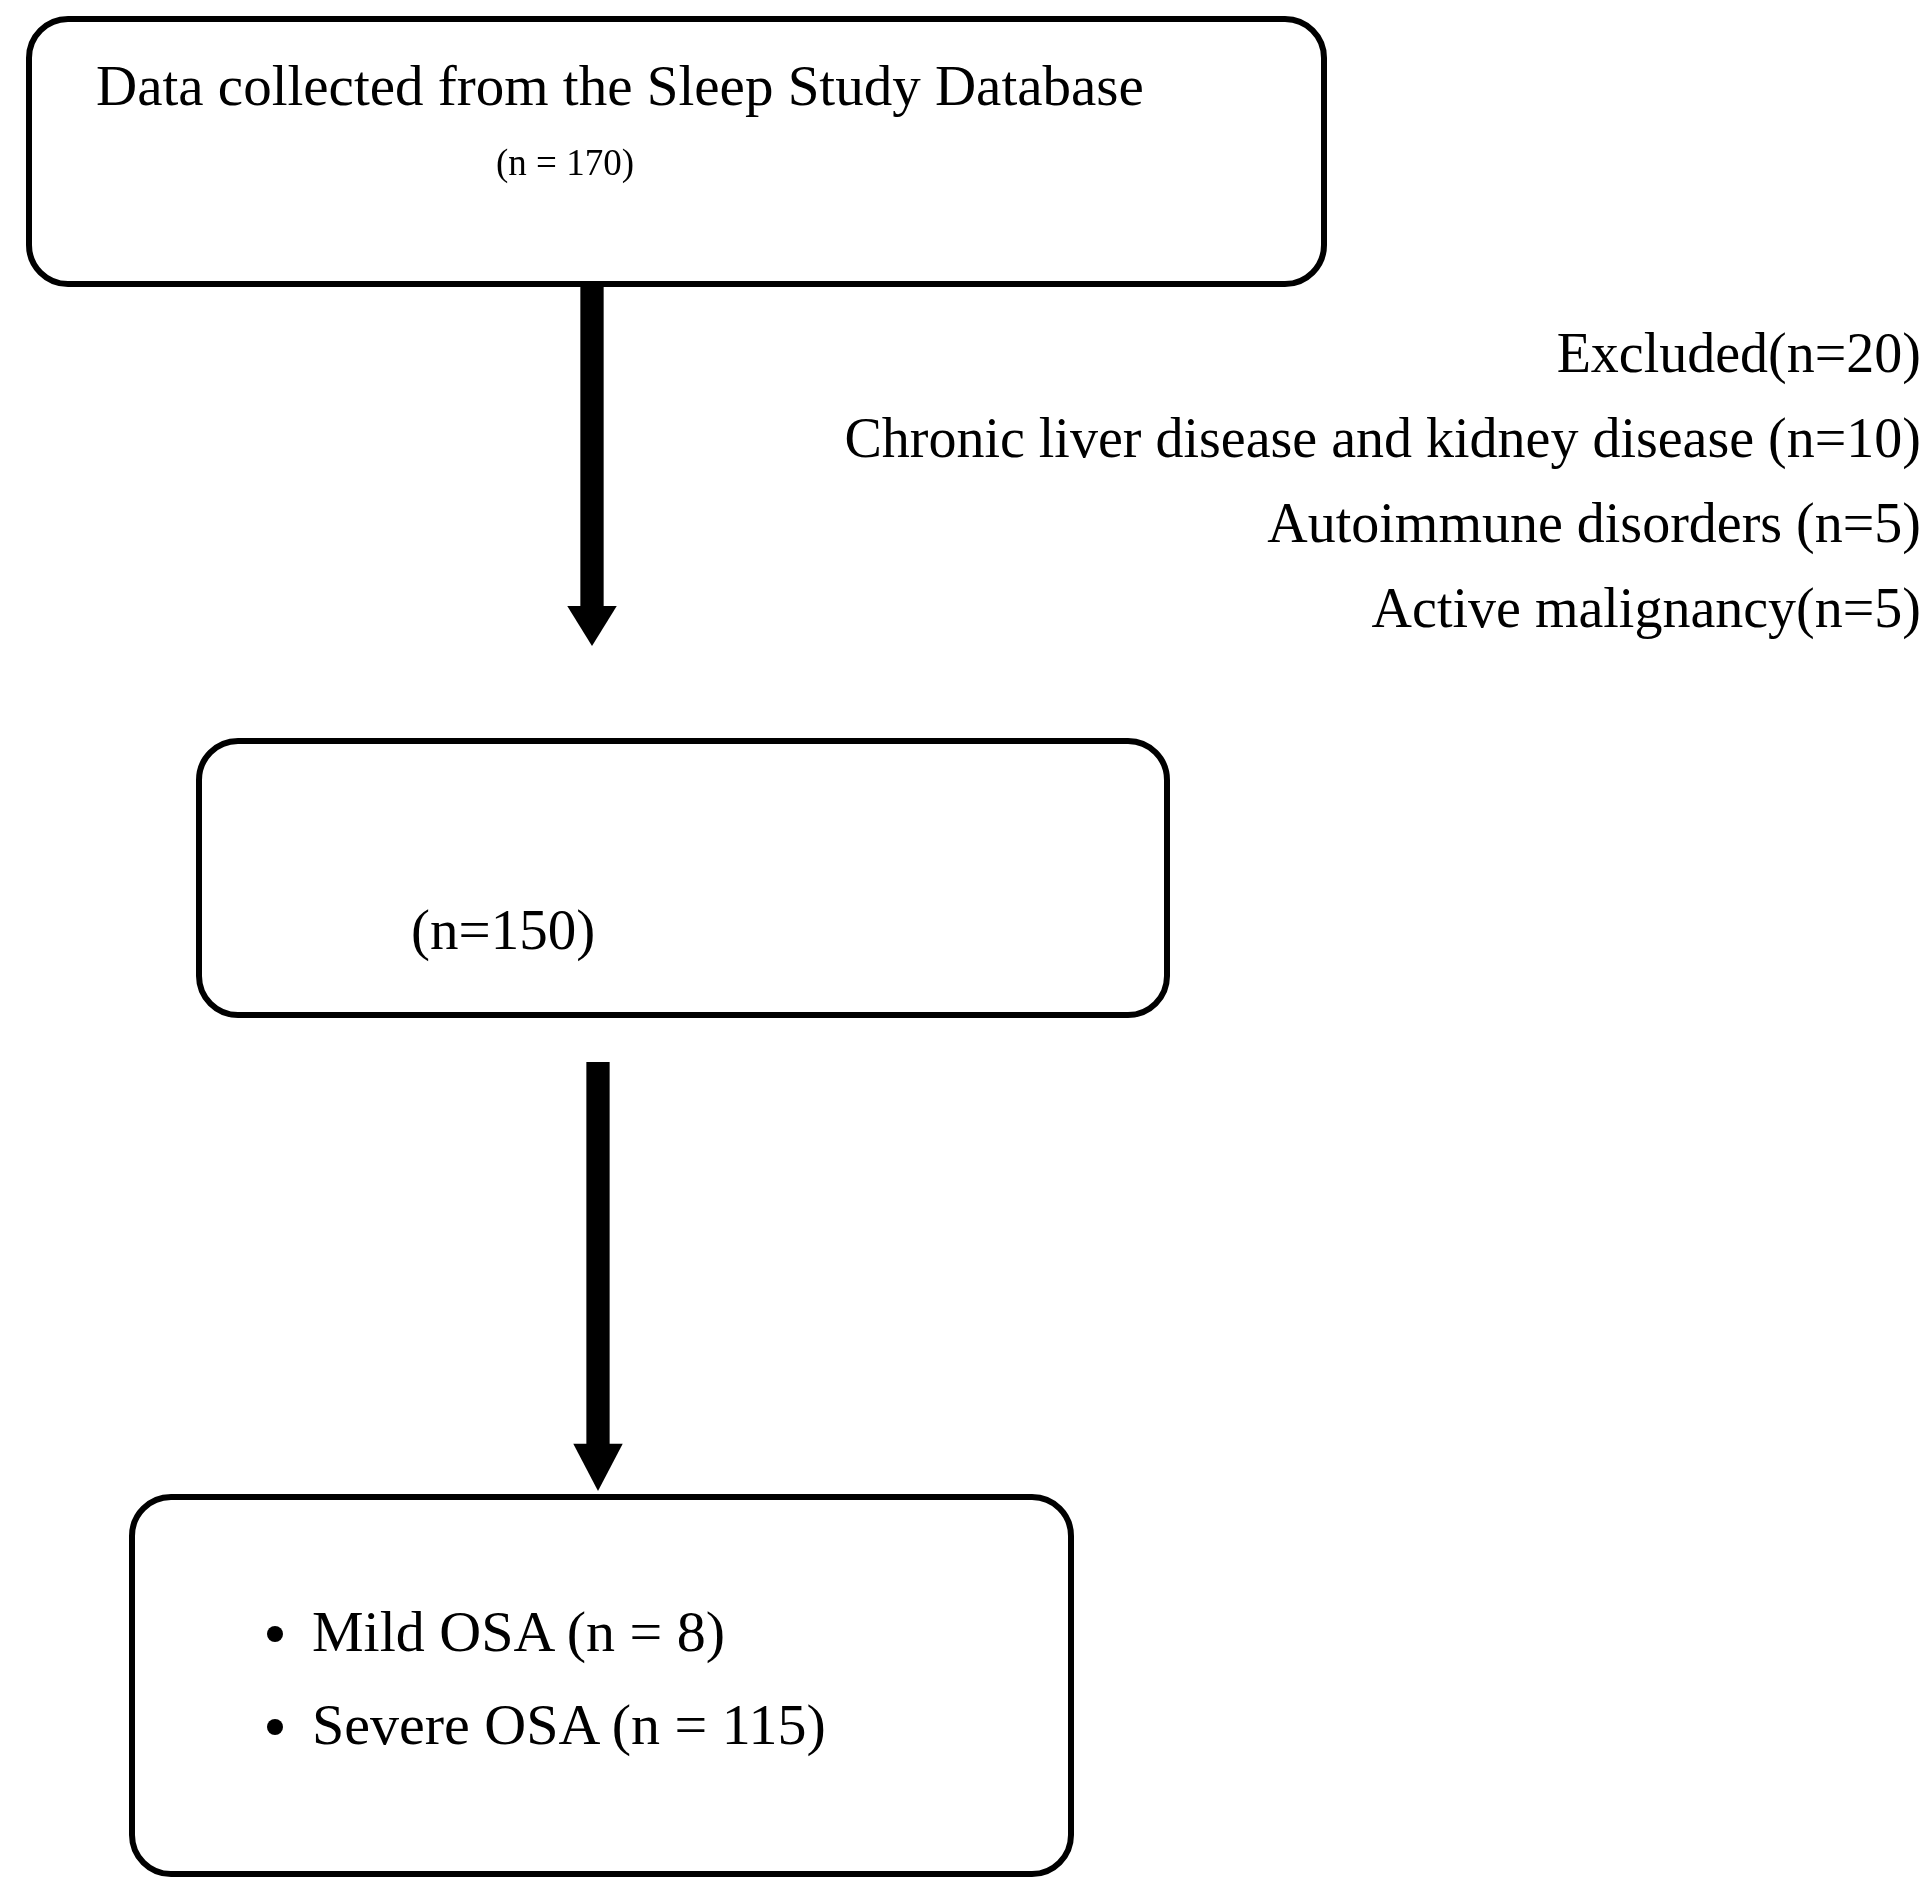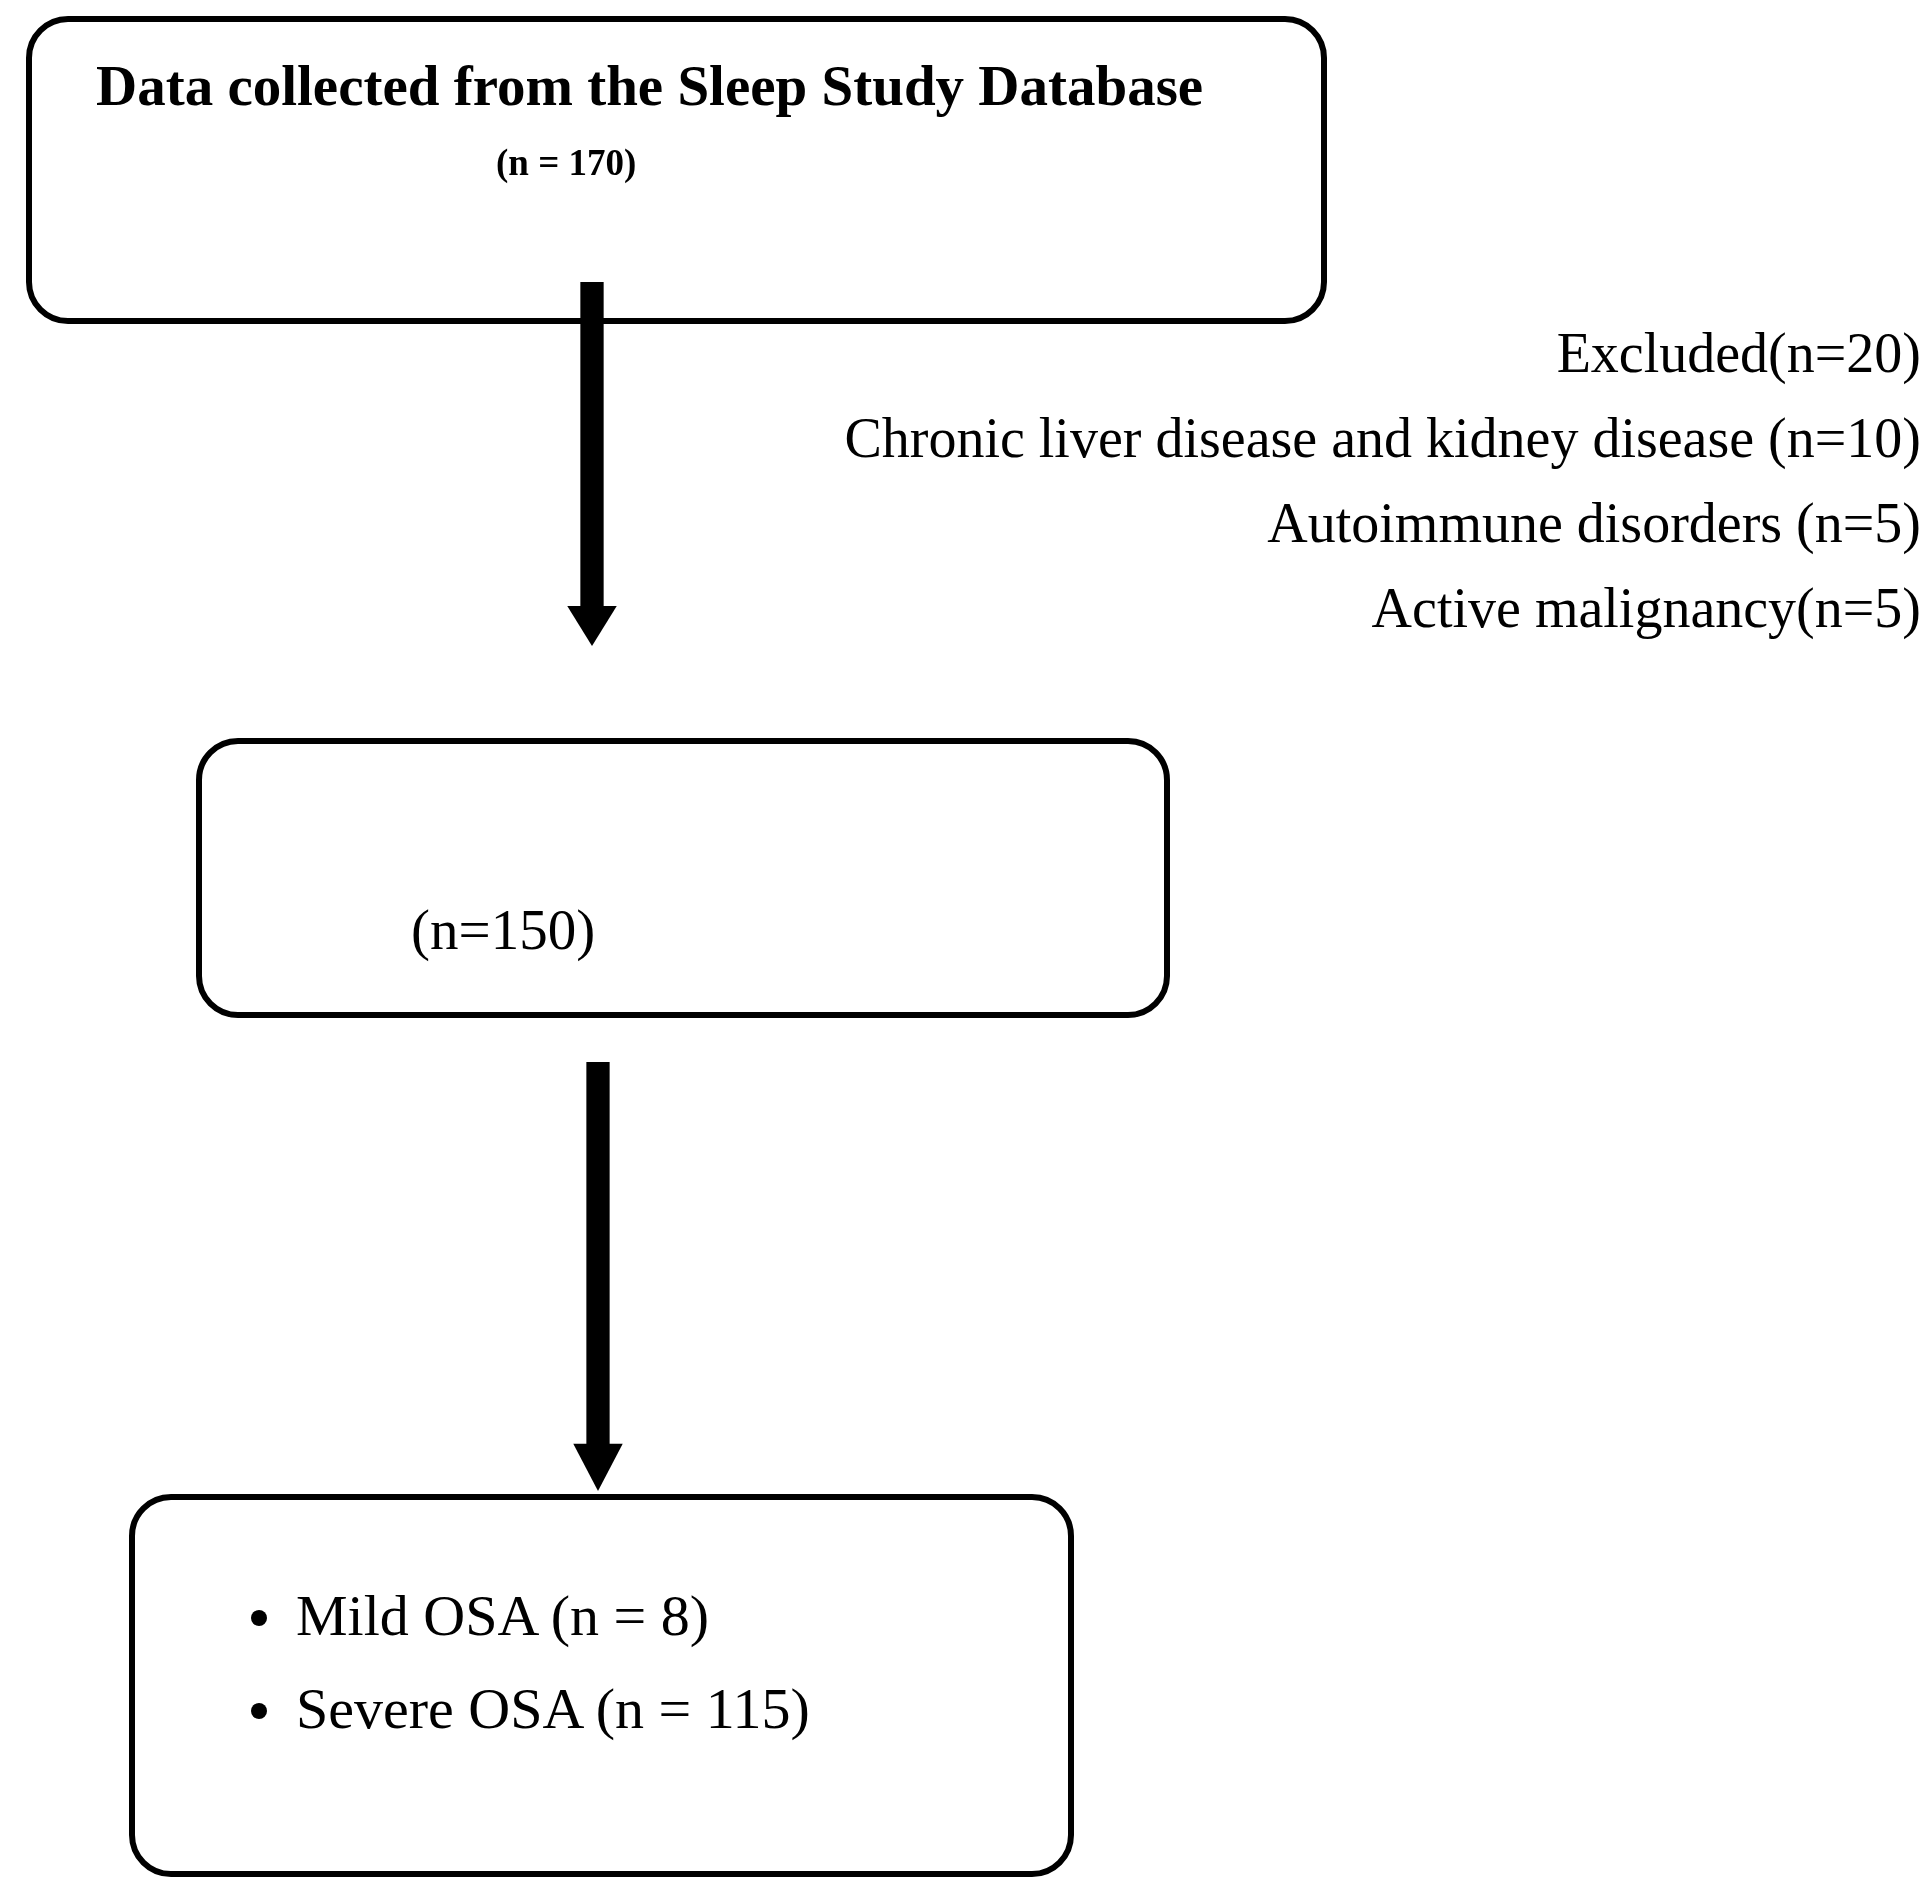--- a/index.html
+++ b/index.html
@@ -20,21 +20,21 @@
 
   
   .box {
     position: absolute;
     box-sizing: border-box;
     border: 6.5px solid #000000;
     border-radius: 42px;
     background: #ffffff;
   }
 
-  #box-source  { left: 26px;  top: 16px;   width: 1301px; height: 308px; font-weight: bold; }
+  #box-source  { left: 26px;  top: 16px;   width: 1301px; height: 271px; }
   #box-final   { left: 196px; top: 738px; width: 974px; height: 280px; }
   #box-groups  { left: 129px; top: 1494px; width: 945px; height: 383px; }
 
   
   .txt {
     position: absolute;
     line-height: 1.02;
     white-space: nowrap;
   }
 
@@ -68,21 +68,21 @@
     font-size: 56px;
     line-height: 85px;
     white-space: nowrap;
   }
 
   
   #group-list {
     position: absolute;
     left: 116px;
     top: 69px;
-    margin: 0;
+    margin: 16px;
     padding: 0;
     list-style: none;
   }
   #group-list li {
     position: relative;
     font-size: 58px;
     line-height: 93px;
     padding-left: 45px;
     white-space: nowrap;
   }

